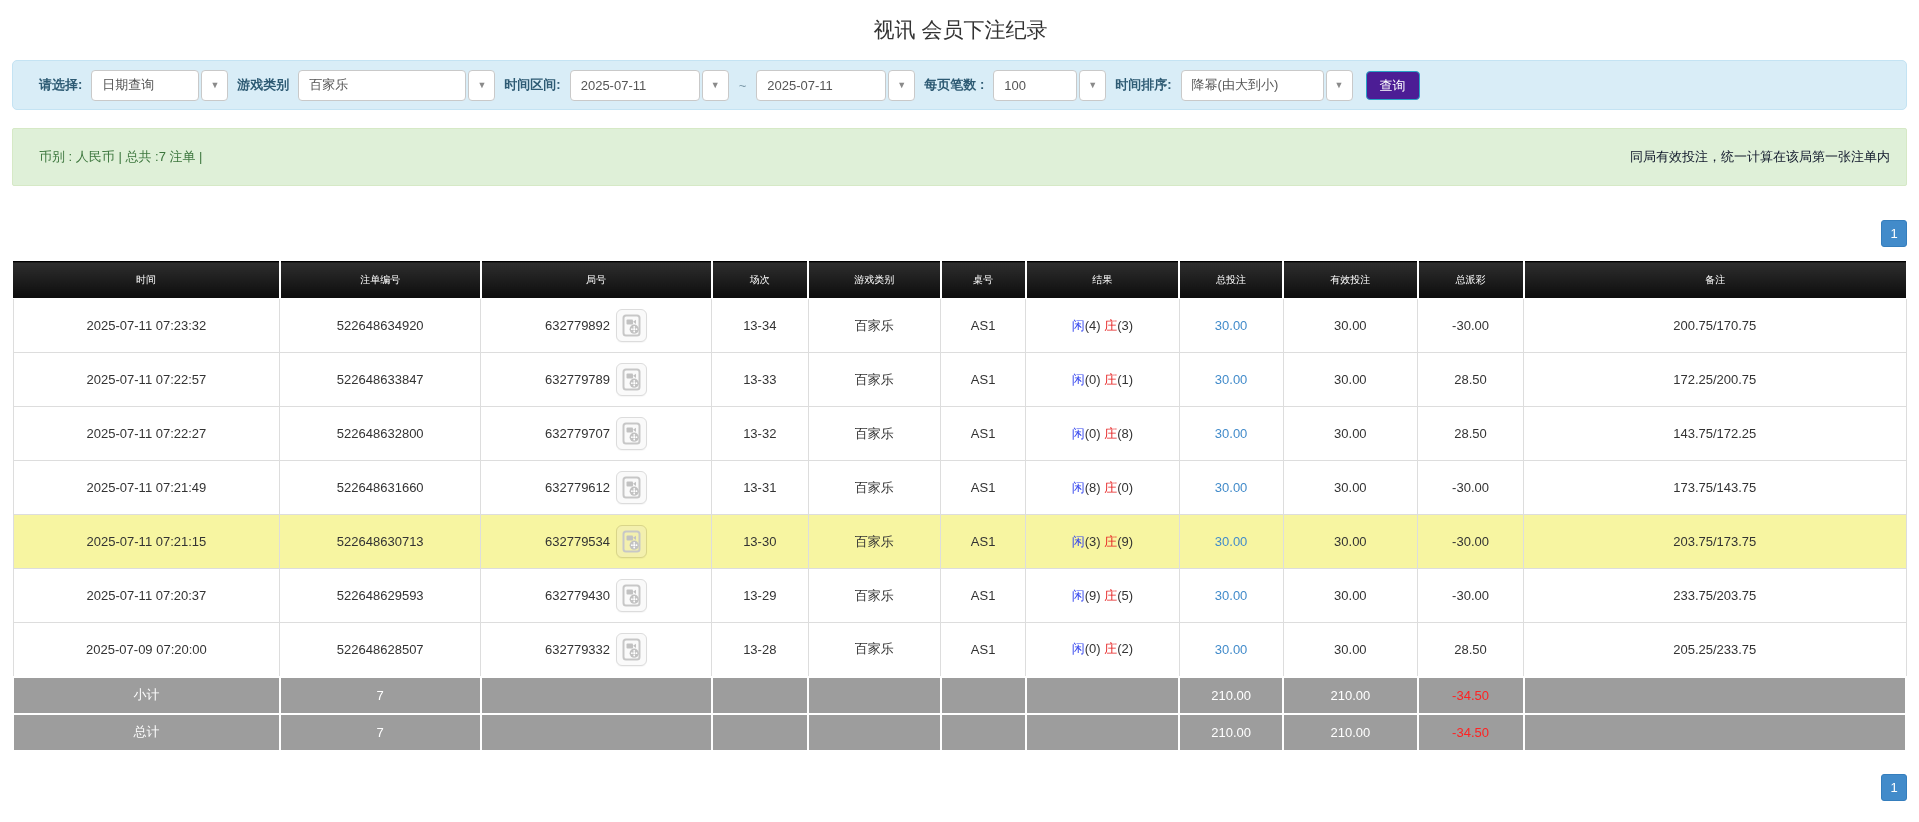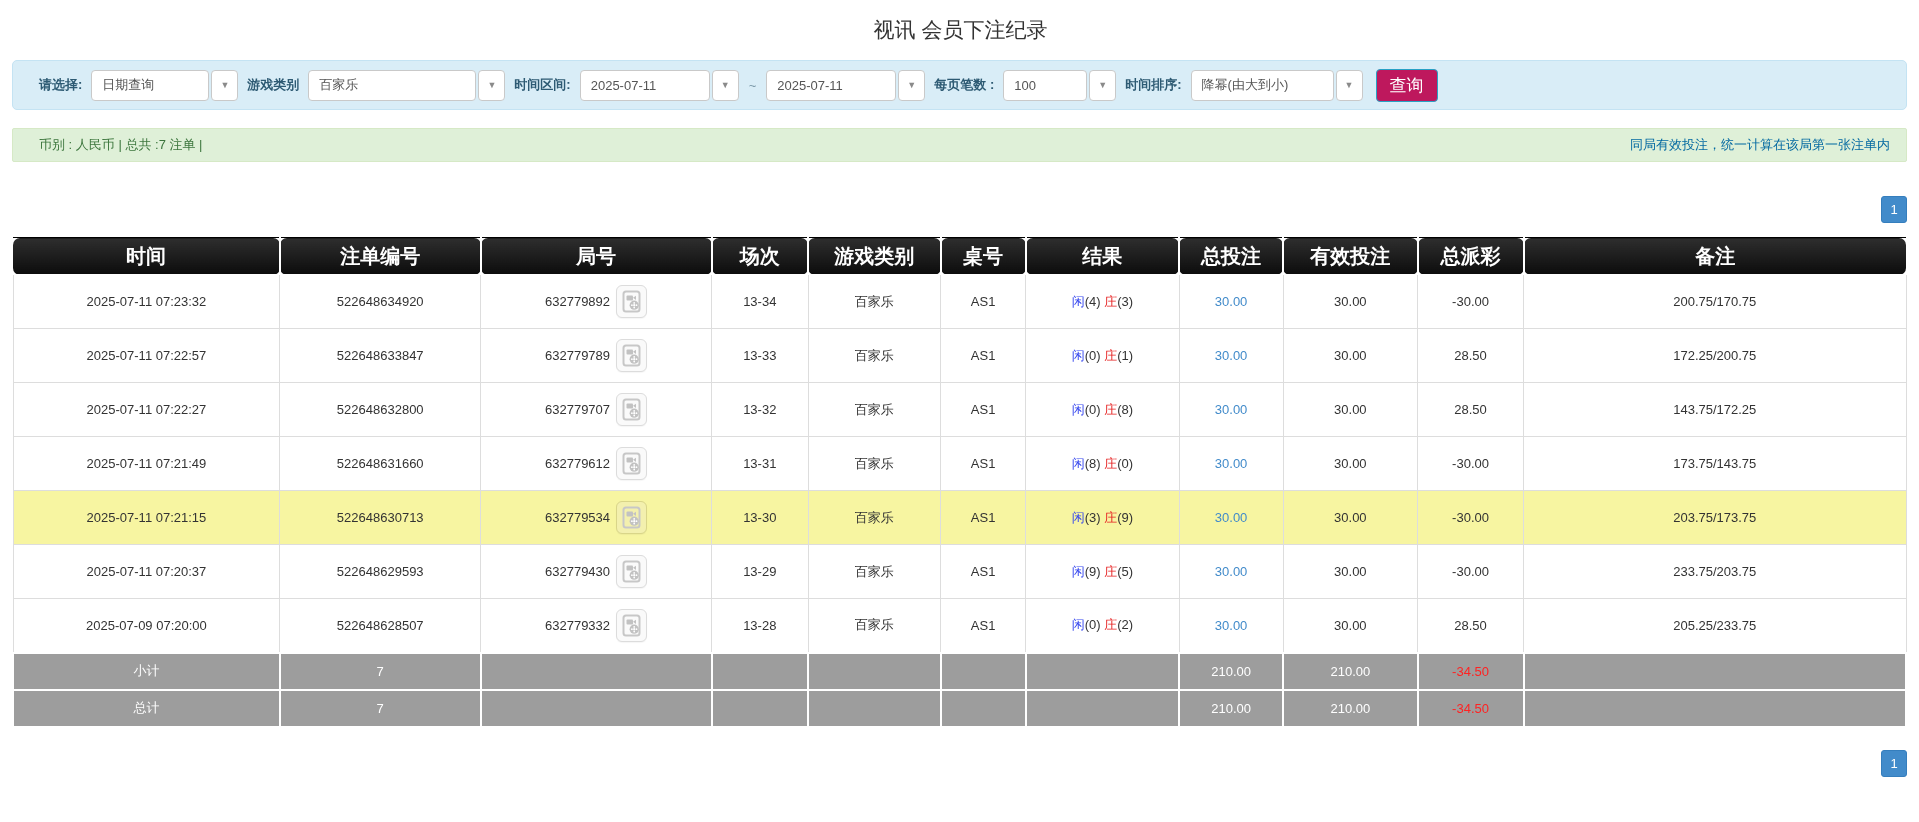--- a/index.html
+++ b/index.html
@@ -21,49 +21,49 @@
     display: inline-flex; align-items: center; padding: 0 10px; color: #555;
     font-size: 13px; white-space: nowrap;
   }
   .combo-caret {
     width: 27px; background: #fff; border: 1px solid #c9c9c9; border-radius: 4px;
     display: inline-flex; align-items: center; justify-content: center;
     color: #8a8a8a; font-size: 9px; cursor: pointer;
   }
   .tilde { color: #7a98a8; padding: 0 1px; }
   .search-btn {
-    margin-left: 4px; background: #be185d; border: 1px solid #28a1c5; border-radius: 4px;
-    color: #fff; font-size: 17px; padding: 7px 13px; cursor: pointer; line-height: 1; text-align: center;
+    margin-left: 4px; background: #4c1d95; border: 1px solid #28a1c5; border-radius: 4px;
+    color: #fff; font-size: 13px; padding: 7px 13px; cursor: pointer; line-height: 1; text-align: center;
   }
 
   
   .summary-bar {
     margin-top: 18px; background: #dff0d8; border: 1px solid #d6e9c6; border-radius: 2px;
-    height: 34px; display: flex; align-items: center; justify-content: space-between;
+    height: 58px; display: flex; align-items: center; justify-content: space-between;
     padding: 0 16px 0 26px; font-size: 13px;
   }
   .summary-left { color: #3c763d; }
-  .summary-right { color: #0369a1; }
+  .summary-right { color: #0f172a; }
 
   
   .pager-row { display: flex; justify-content: flex-end; }
   .pager-top { margin: 34px 0 14px; }
   .pager-bottom { margin-top: 22px; }
   .page-btn {
     min-width: 26px; height: 27px; background: #428bca; border: 1px solid #357ebd;
     border-radius: 3px; color: #fff; font-size: 13px; display: inline-flex;
     align-items: center; justify-content: center; cursor: pointer; padding: 0 7px;
   }
 
   
   table.bets { width: 100%; border-collapse: collapse; table-layout: fixed; }
   .bets thead th {
     background: linear-gradient(#2e2e2e, #0c0c0c);
-    color: #fff; font-size: 20px; font-weight: bold; height: 37px;
-    border-right: 2px solid #fff; border-top: 1px solid #000; border-bottom: 1px solid #fff; border-radius: 7px;
+    color: #fff; font-size: 10px; font-weight: normal; height: 37px;
+    border-right: 2px solid #fff; border-top: 1px solid #000; border-bottom: 1px solid #fff;
   }
   .bets thead th:last-child { border-right: none; }
   .bets tbody td {
     border: 1px solid #ddd; text-align: center; font-size: 13px; color: #333;
     height: 54px; background: #fff; vertical-align: middle;
   }
   .bets tr.highlight td { background: #f7f5a1; }
   .round-cell { display: inline-flex; align-items: center; gap: 6px; justify-content: flex-end; }
   .video-btn {
     width: 31px; height: 33px; background: #fafafa; border: 1px solid #dcdcdc;
@@ -83,21 +83,21 @@
   .bets tr.totals td.neg { color: #ff2222; }
 </style>
 </head>
 <body>
 
 <h1 class="page-title">视讯 会员下注纪录</h1>
 
 <div class="filter-bar">
   <span class="f-label">请选择:</span>
   <span class="combo">
-    <span class="combo-field" style="width:118px">日期查询</span>
+    <span class="combo-field" style="width:108px">日期查询</span>
     <span class="combo-caret">▼</span>
   </span>
 
   <span class="f-label">游戏类别</span>
   <span class="combo">
     <span class="combo-field" style="width:168px">百家乐</span>
     <span class="combo-caret">▼</span>
   </span>
 
   <span class="f-label">时间区间:</span>

